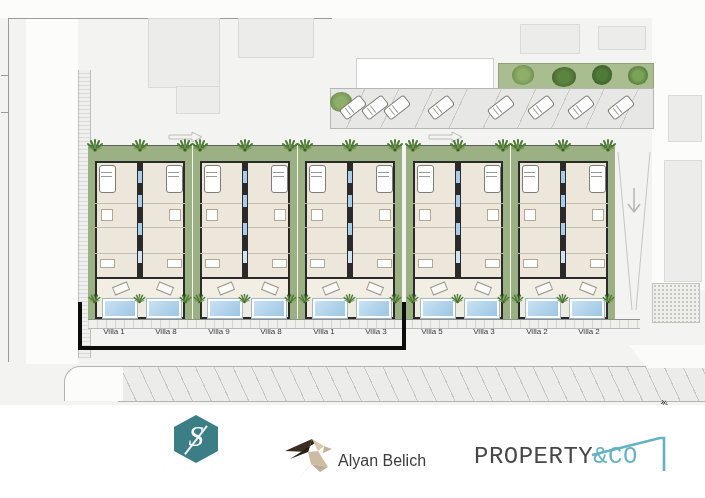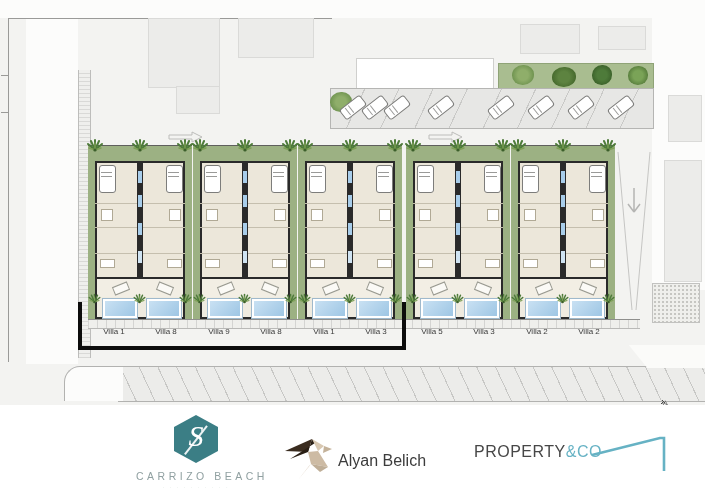--- a/index.html
+++ b/index.html
@@ -76,21 +76,21 @@
   .footer{position:absolute;left:0;top:405px;width:705px;height:93px;background:#ffffff;}
   .carrizo{position:absolute;left:136px;top:10px;width:120px;text-align:center;}
   .hex{position:relative;width:44px;height:48px;margin:0 auto;background:#3b7e85;clip-path:polygon(50% 0,100% 25%,100% 75%,50% 100%,0 75%,0 25%);}
   .hex-s{position:absolute;left:0;top:4px;width:100%;text-align:center;font-family:"Liberation Serif",serif;font-style:italic;font-size:30px;color:#ffffff;}
   .hex-slash{position:absolute;left:21px;top:7px;width:1.5px;height:36px;background:#ffffff;transform:rotate(38deg);opacity:.9;}
   .carrizo-name{margin-top:7px;font-size:10.5px;letter-spacing:3.5px;color:#90a0a1;white-space:nowrap;}
   .carrizo-sub{margin-top:2px;font-size:5px;letter-spacing:2px;color:#cdd9d3;}
   .alyan{position:absolute;left:284px;top:32px;display:flex;align-items:center;}
   .alyan-name{margin-left:0;font-size:16px;color:#3c3c3c;}
   .property{position:absolute;left:474px;top:38px;}
-  .prop-line{position:relative;font-size:16px;letter-spacing:.5px;color:#474747;font-weight:400;white-space:nowrap;}
+  .prop-line{position:relative;font-size:24px;letter-spacing:.5px;color:#474747;font-weight:400;white-space:nowrap;font-family:Liberation Mono, monospace;}
   .prop-accent{color:#66b2c4;}
   .prop-roof{position:absolute;left:116px;top:-10px;}
   .prop-tag{margin-top:3px;font-size:8.5px;letter-spacing:1.6px;color:#85c2cf;}
 </style>
 </head>
 <body>
 
 <div class="stage">
 
   <svg width="0" height="0" style="position:absolute">
@@ -477,21 +477,20 @@
     <path d="M17 15 L29 30" stroke="#8f8f8d" stroke-width="1"></path>
   </svg>
 
   <div class="footer">
 
     <div class="carrizo">
       <div class="hex">
         <span class="hex-s">S</span>
         <span class="hex-slash"></span>
       </div>
-      <div class="carrizo-name">CARRIZO BEACH</div>
       <div class="carrizo-sub">· · · · · · · · · ·</div>
     </div>
 
     <div class="alyan">
       <svg width="54" height="48" viewBox="0 0 54 48">
         <polygon points="1,14 28,2 24,15" fill="#3a2c1f"></polygon>
         <polygon points="6,22 24,15 28,2 31,6" fill="#2a1f15"></polygon>
         <polygon points="28,2 40,9 34,14" fill="#d8c8b2"></polygon>
         <polygon points="40,9 48,12 39,16" fill="#c4b29a"></polygon>
         <polygon points="24,15 34,14 44,30 27,27" fill="#cdbba4"></polygon>

